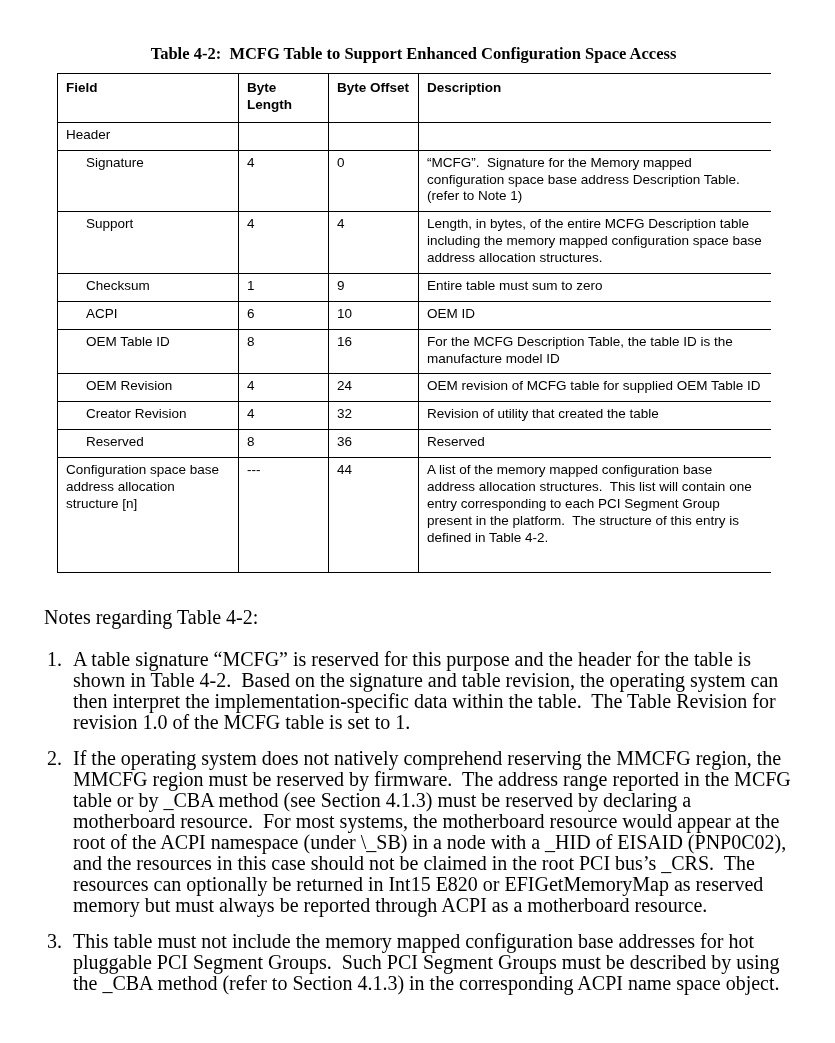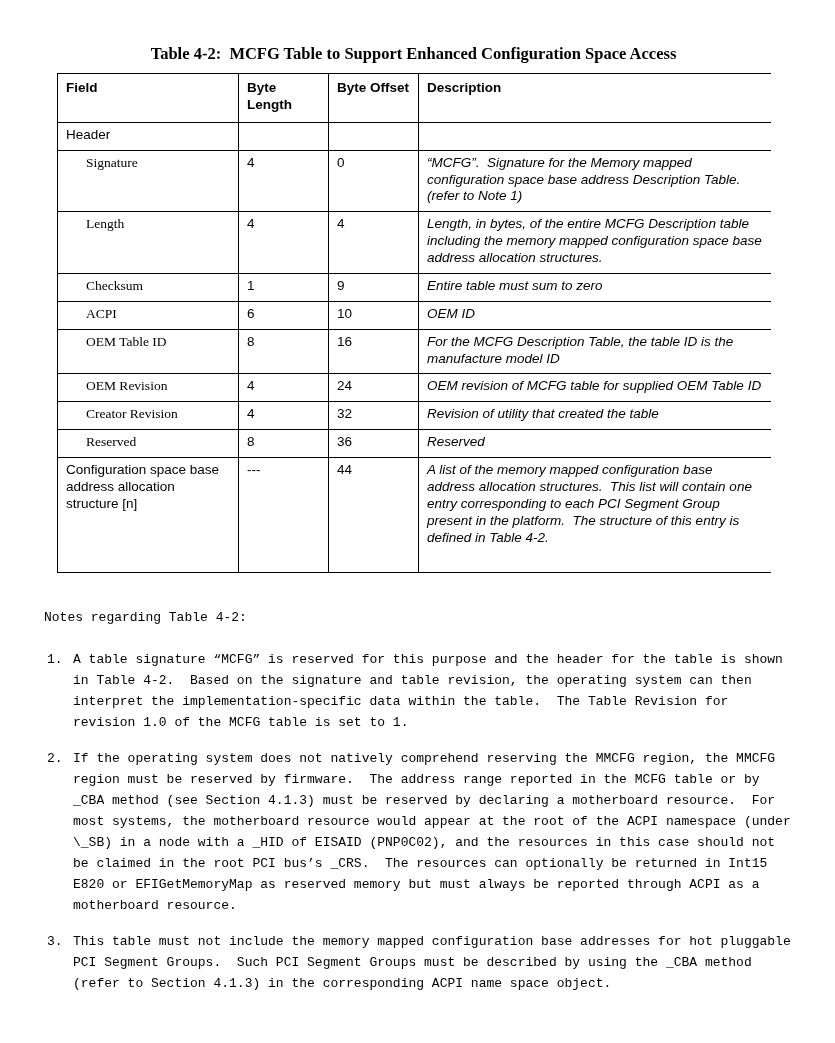--- a/index.html
+++ b/index.html
@@ -59,33 +59,31 @@
   }
   col.c-field  { width: 181px; }
   col.c-len    { width: 90px;  }
   col.c-off    { width: 90px;  }
   col.c-desc   { width: 352px; }
   td.cell-num {
     text-align: center;
   }
   td.cell-field.indent {
     padding-left: 28px;
-    font-family: Liberation Serif, serif;
   }
   td.cell-desc {
     white-space: pre-wrap;
-    font-style: italic;
   }
   tr.row-tall td {
     padding-bottom: 26px;
   }
   
   .notes {
-    font-family: Liberation Mono, monospace;
-    font-size: 13px;
+    font-family: Liberation Serif, serif;
+    font-size: 20px;
     line-height: 21px;
     margin-top: 34px;
     width: 748px;
   }
   .notes-heading {
     margin: 0 0 21px 0;
     white-space: pre-wrap;
   }
   .note {
     display: flex;
@@ -129,21 +127,21 @@
       <td class="cell-num"></td>
       <td class="cell-desc"></td>
     </tr>
           <tr>
       <td class="cell-field indent">Signature</td>
       <td class="cell-num">4</td>
       <td class="cell-num">0</td>
       <td class="cell-desc">“MCFG”.  Signature for the Memory mapped configuration space base address Description Table.  (refer to Note 1)</td>
     </tr>
           <tr>
-      <td class="cell-field indent">Length</td>
+      <td class="cell-field indent">Support</td>
       <td class="cell-num">4</td>
       <td class="cell-num">4</td>
       <td class="cell-desc">Length, in bytes, of the entire MCFG Description table including the memory mapped configuration space base address allocation structures.</td>
     </tr>
           <tr>
       <td class="cell-field indent">Checksum</td>
       <td class="cell-num">1</td>
       <td class="cell-num">9</td>
       <td class="cell-desc">Entire table must sum to zero</td>
     </tr>

